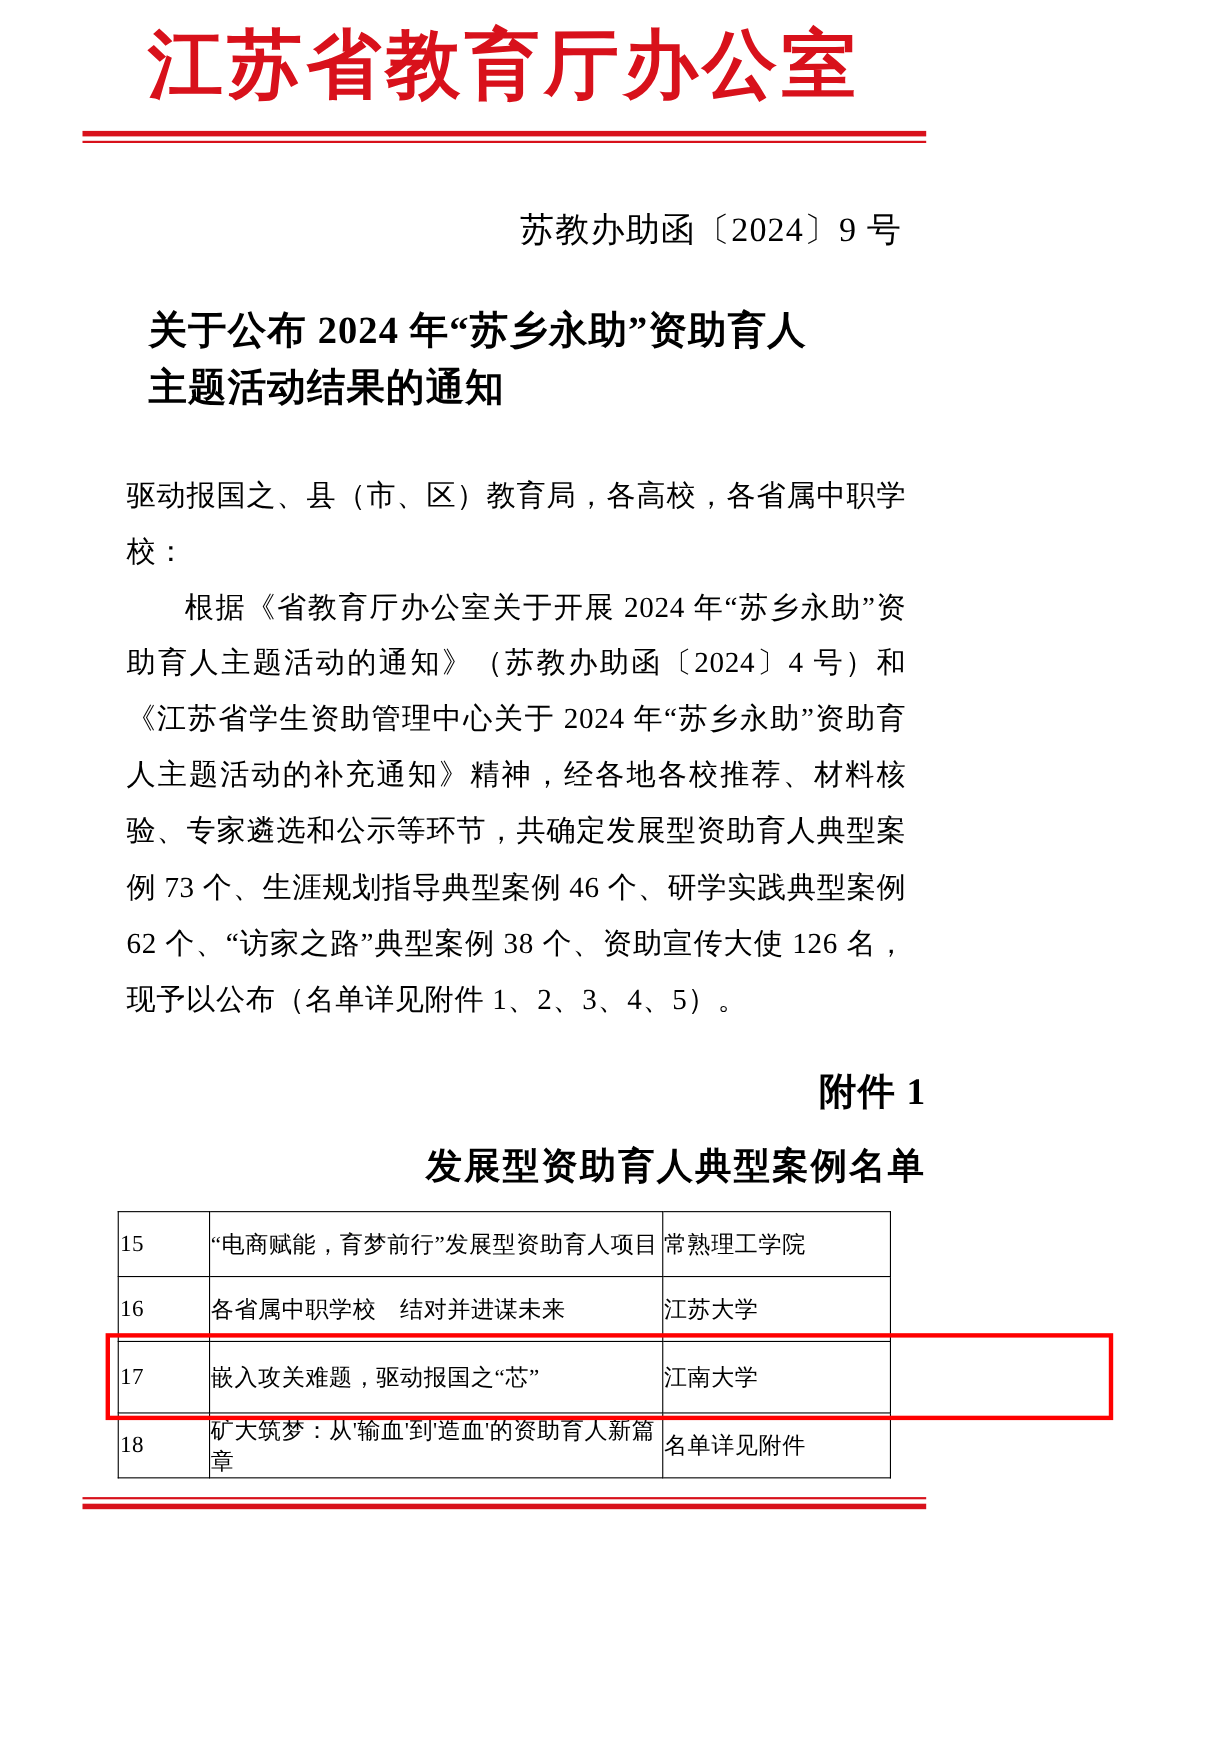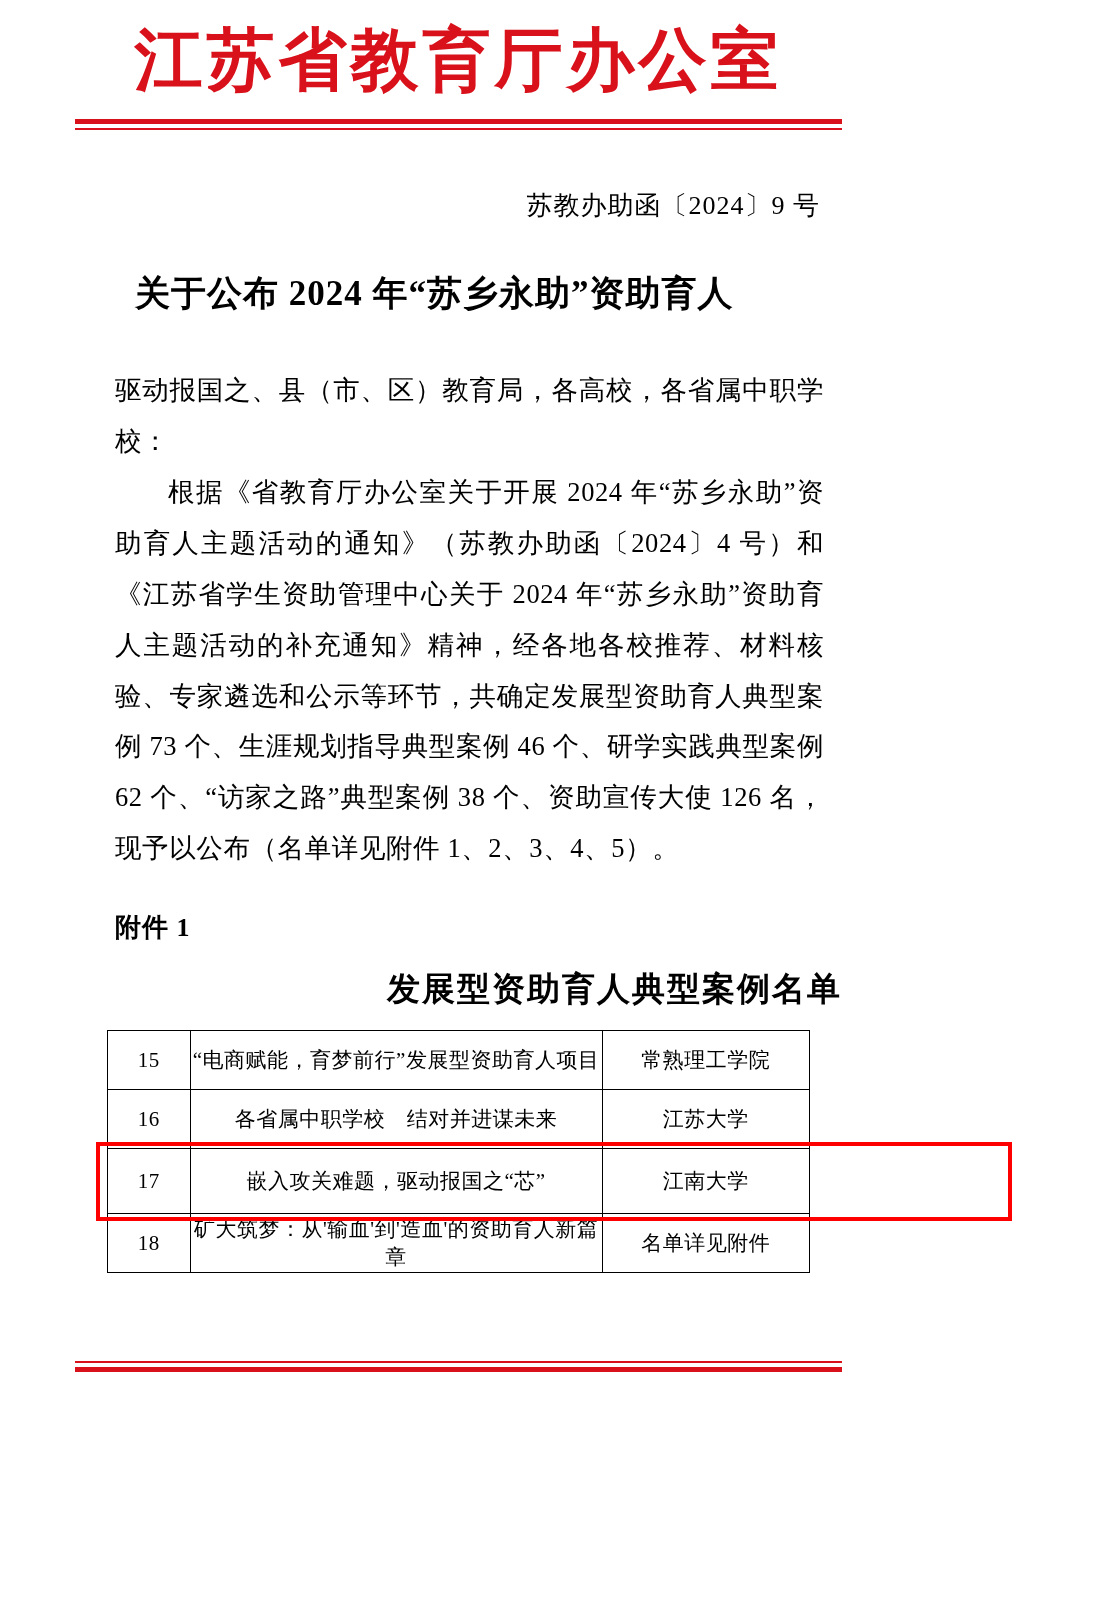--- a/index.html
+++ b/index.html
@@ -45,21 +45,21 @@
   }
   .masthead-rule-thin {
     margin-top: 4px;
     height: 0;
     border-top: 2px solid #d8111b;
   }
 
   
   .docnum {
     text-align: right;
-    font-size: 26px;
+    font-size: 31px;
     letter-spacing: 1px;
     padding: 58px 22px 0 0;
   }
 
   
   .doc-title {
     text-align: left;
     font-weight: bold;
     font-size: 35px;
     line-height: 1.5;
@@ -74,24 +74,25 @@
     line-height: 1.92;
     letter-spacing: 0.6px;
     padding: 45px 18px 0 40px;
     text-align: justify;
   }
   .salutation { text-indent: 0; }
   .para { text-indent: 2em; }
 
   
   .attach-label {
-    font-size: 26px;
+    font-size: 34px;
     font-weight: bold;
     padding: 36px 0 0 40px;
     letter-spacing: 1px;
+    text-align: right;
   }
   .attach-title {
     text-align: right;
     font-weight: bold;
     font-size: 33px;
     padding: 22px 0 0 0;
     letter-spacing: 2px;
   }
 
   
@@ -100,21 +101,20 @@
     position: relative;
   }
   table.listing {
     width: 100%;
     border-collapse: collapse;
     table-layout: fixed;
   }
   table.listing td {
     border: 1px solid #000000;
     height: 56px;
-    text-align: center;
     vertical-align: middle;
     font-size: 21px;
     letter-spacing: 0.5px;
   }
   td.col-idx { width: 11.5%; font-size: 22px; }
   td.col-name { width: 59%; }
   td.col-school { width: 29.5%; }
 
   tr.highlight-row td { height: 62px; }
 
@@ -150,20 +150,21 @@
   <div class="masthead">
     <div class="masthead-title">江苏省教育厅办公室</div>
     <div class="masthead-rule"></div>
     <div class="masthead-rule-thin"></div>
   </div>
 
   <div class="docnum">苏教办助函〔2024〕9 号</div>
 
   <div class="doc-title">
     <span>关于公布 2024 年“苏乡永助”资助育人</span>
+    <span class="line2">主题活动结果的通知</span>
   </div>
 
   <div class="body-text">
     <div class="salutation">驱动报国之、县（市、区）教育局，各高校，各省属中职学校：</div>
     <div class="para">根据《省教育厅办公室关于开展 2024 年“苏乡永助”资助育人主题活动的通知》（苏教办助函〔2024〕4 号）和《江苏省学生资助管理中心关于 2024 年“苏乡永助”资助育人主题活动的补充通知》精神，经各地各校推荐、材料核验、专家遴选和公示等环节，共确定发展型资助育人典型案例 73 个、生涯规划指导典型案例 46 个、研学实践典型案例 62 个、“访家之路”典型案例 38 个、资助宣传大使 126 名，现予以公布（名单详见附件 1、2、3、4、5）。</div>
   </div>
 
   <div class="attach-label">附件 1</div>
   <div class="attach-title">发展型资助育人典型案例名单</div>
 

